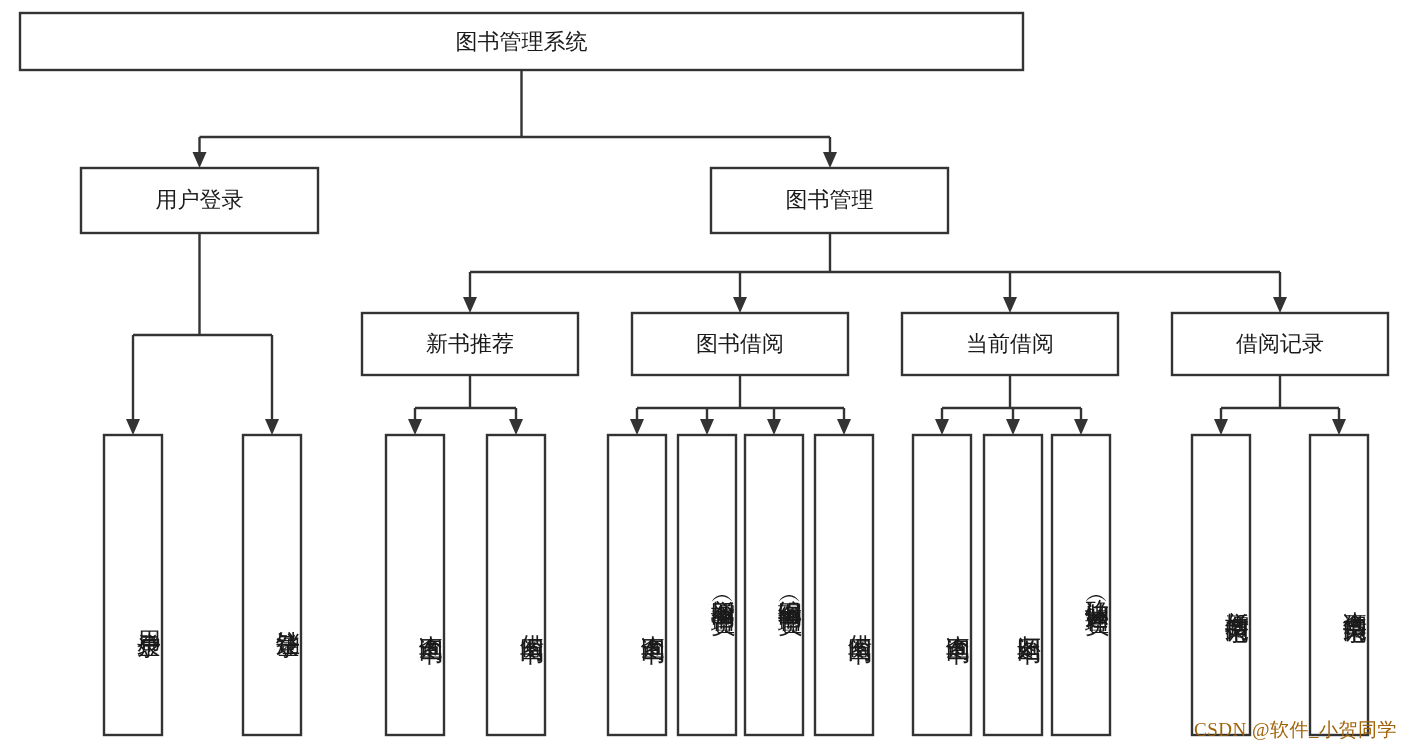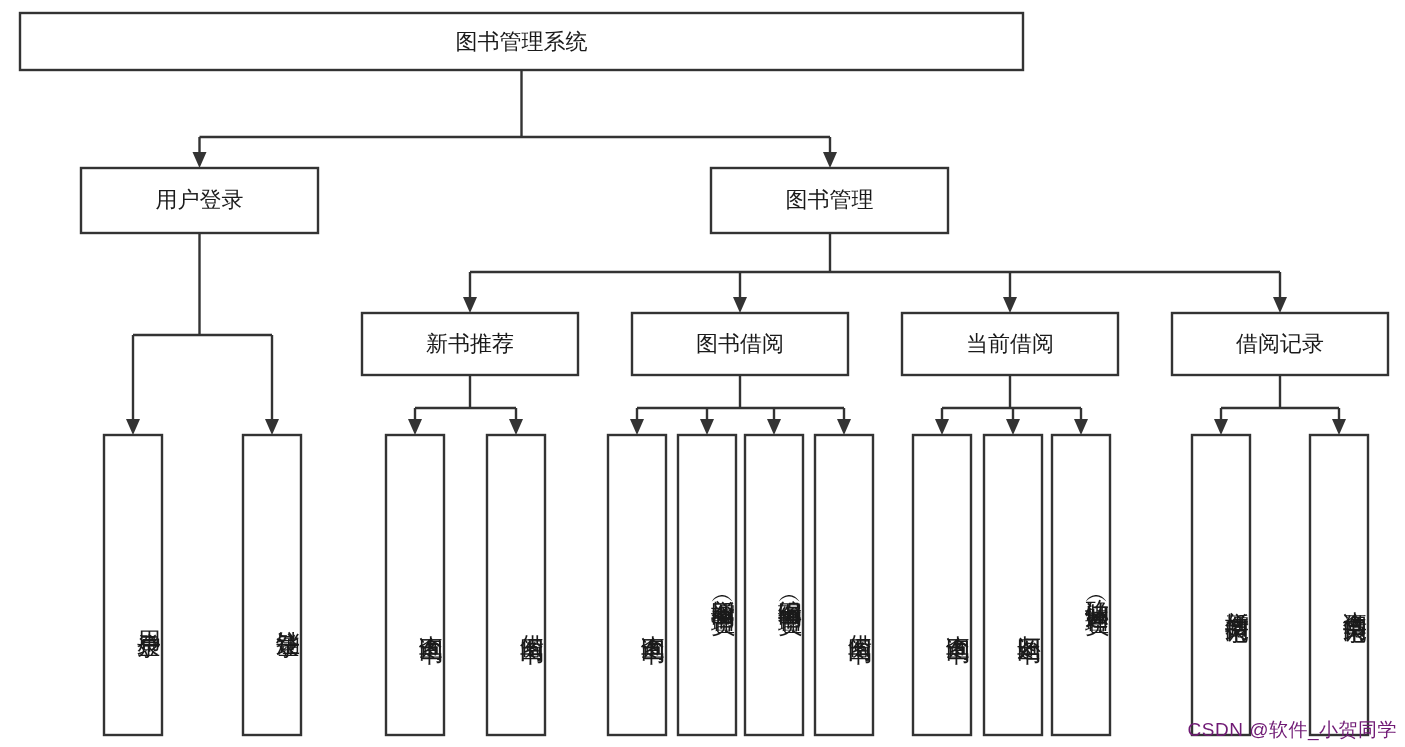--- a/index.html
+++ b/index.html
@@ -55,23 +55,23 @@
     display: flex;
     align-items: flex-start;
     justify-content: center;
     white-space: nowrap;
     pointer-events: none;
   }
   .watermark {
     position: absolute;
     right: 8px;
     bottom: 4px;
-    font-family: Liberation Sans, sans-serif;
+    font-family: Liberation Serif, serif;
     font-size: 19px;
-    color: #701a75;
+    color: #a16207;
     white-space: nowrap;
     letter-spacing: 0.5px;
   }
 </style>
 </head>
 <body>
 
 <svg id="diagram" viewBox="0 0 1405 747">
   <defs></defs>
 

